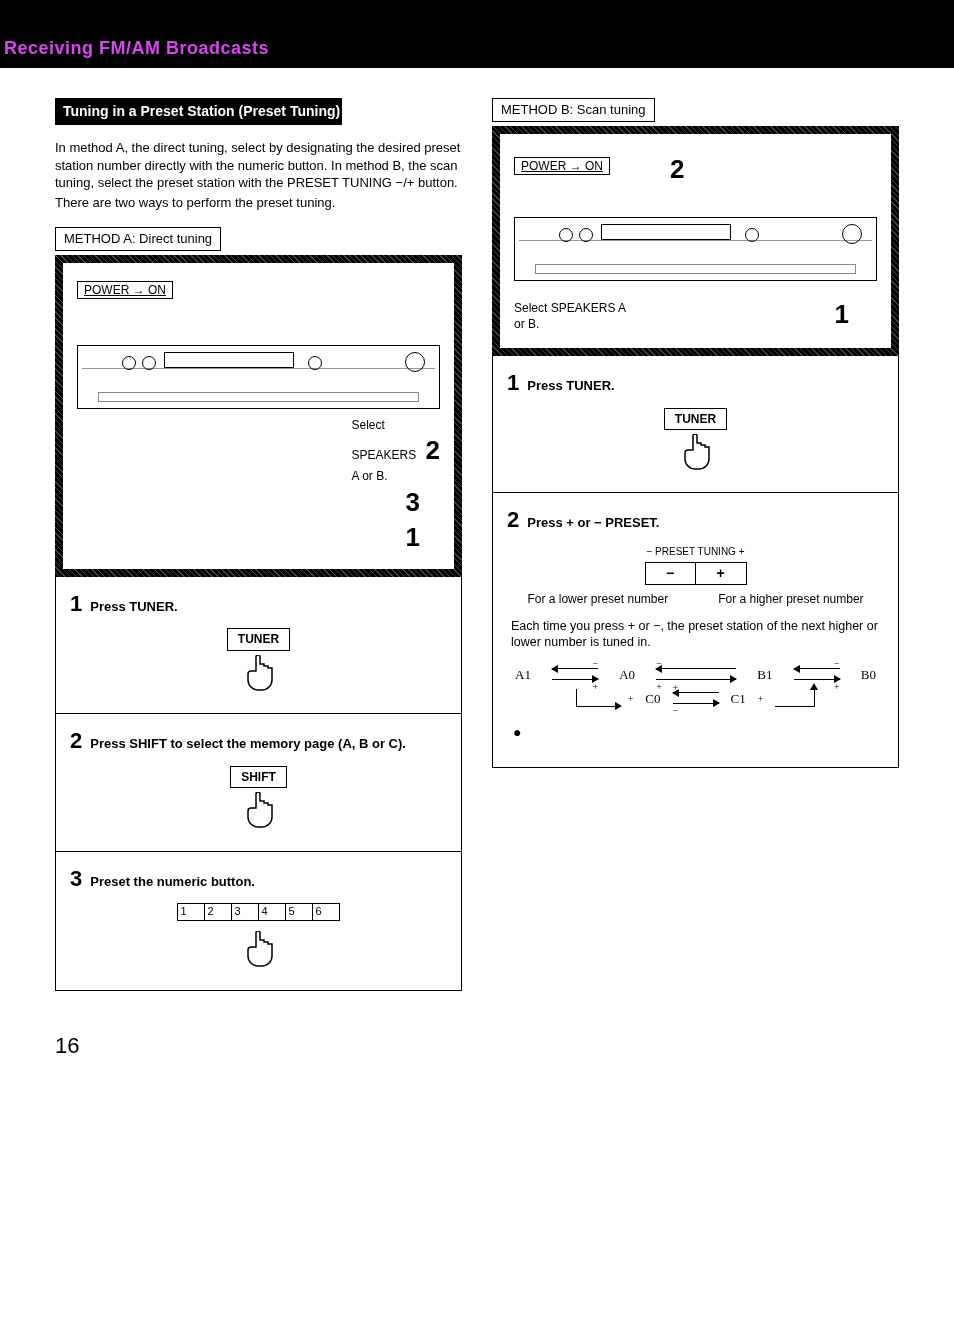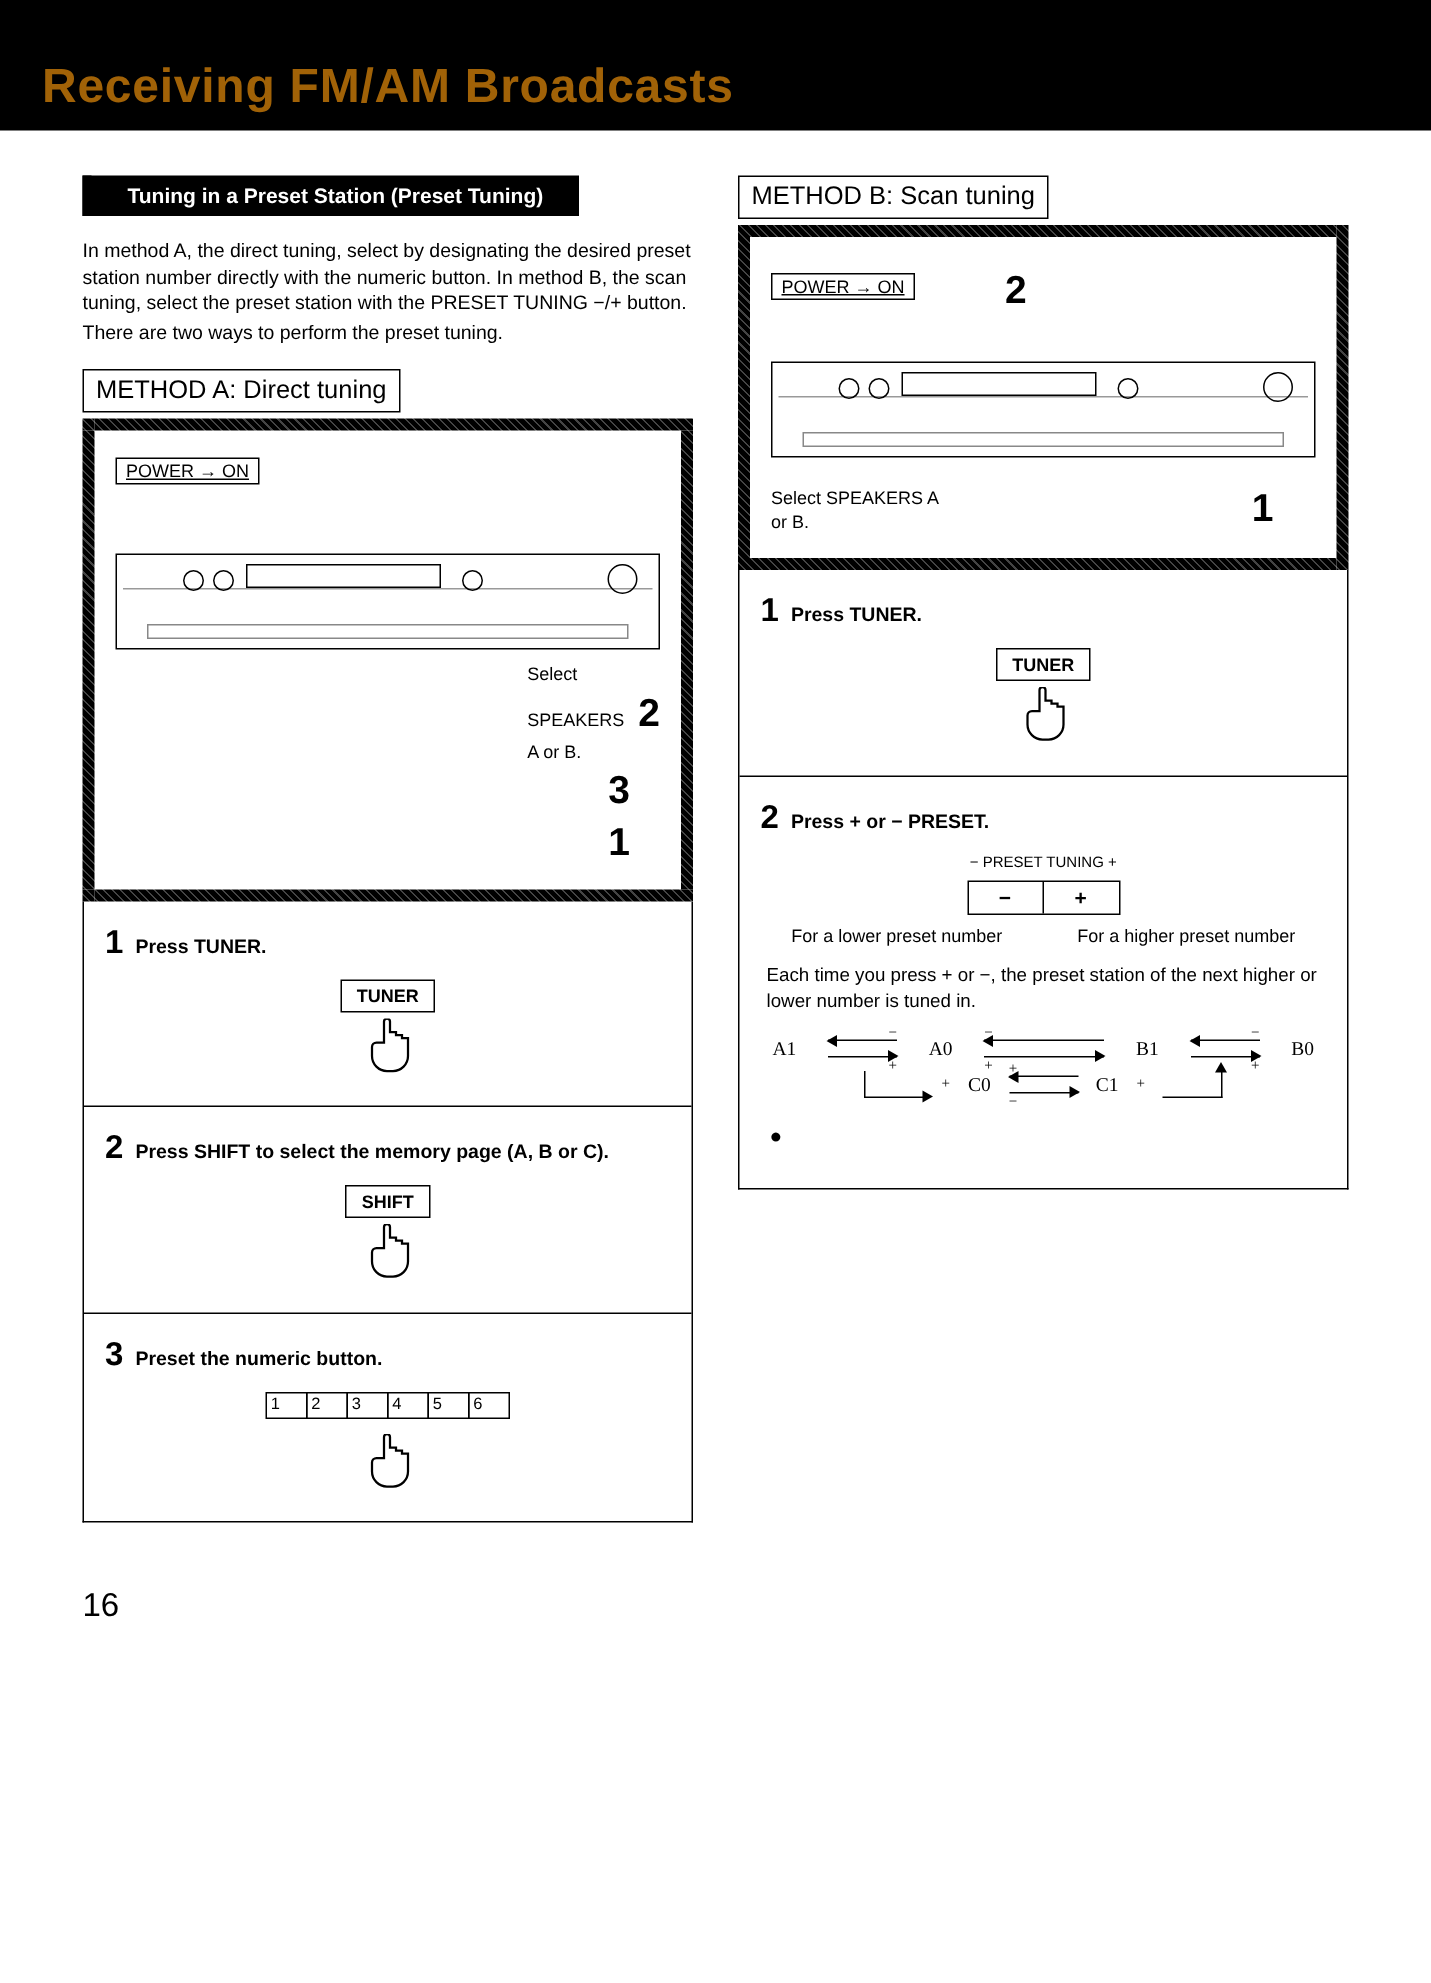--- a/index.html
+++ b/index.html
@@ -12,48 +12,48 @@
     font-size: 13px;
     line-height: 1.35;
   }
   .topbar {
     background: #000;
     height: 30px;
     width: 100%;
   }
   .titlebar {
     background: #000;
-    color: #a16207;
+    color: #d946ef;
     font-weight: bold;
-    font-size: 32px;
-    padding: 6px 20px 8px 28px;
+    font-size: 18px;
+    padding: 6px 20px 8px 4px;
     letter-spacing: 0.5px;
   }
   .content {
     display: flex;
     gap: 30px;
     padding: 30px 55px 20px 55px;
   }
   .col { flex: 1; }
   .section-heading {
     background: #000;
     color: #fff;
     font-weight: bold;
     font-size: 14px;
-    padding: 4px 24px;
+    padding: 4px 2px;
     display: inline-block;
     border-left: 6px solid #000;
     margin-bottom: 14px;
   }
   .intro p { margin-bottom: 2px; }
   .method-label {
     border: 1px solid #000;
     display: inline-block;
     padding: 2px 8px;
-    font-size: 17px;
+    font-size: 13px;
     margin-top: 14px;
     margin-bottom: 4px;
   }
   .diagram-frame {
     border: 8px solid #000;
     border-image: repeating-linear-gradient(45deg,#000 0 3px,#444 3px 4px) 8;
     padding: 18px 14px 14px 14px;
     position: relative;
     min-height: 220px;
   }

